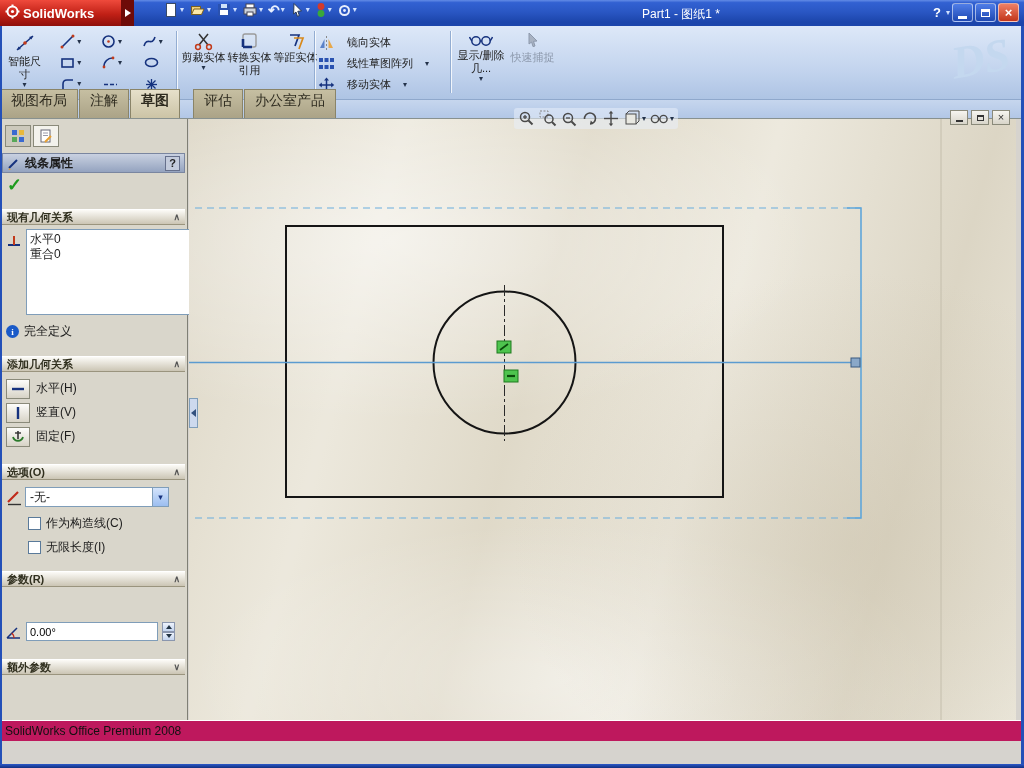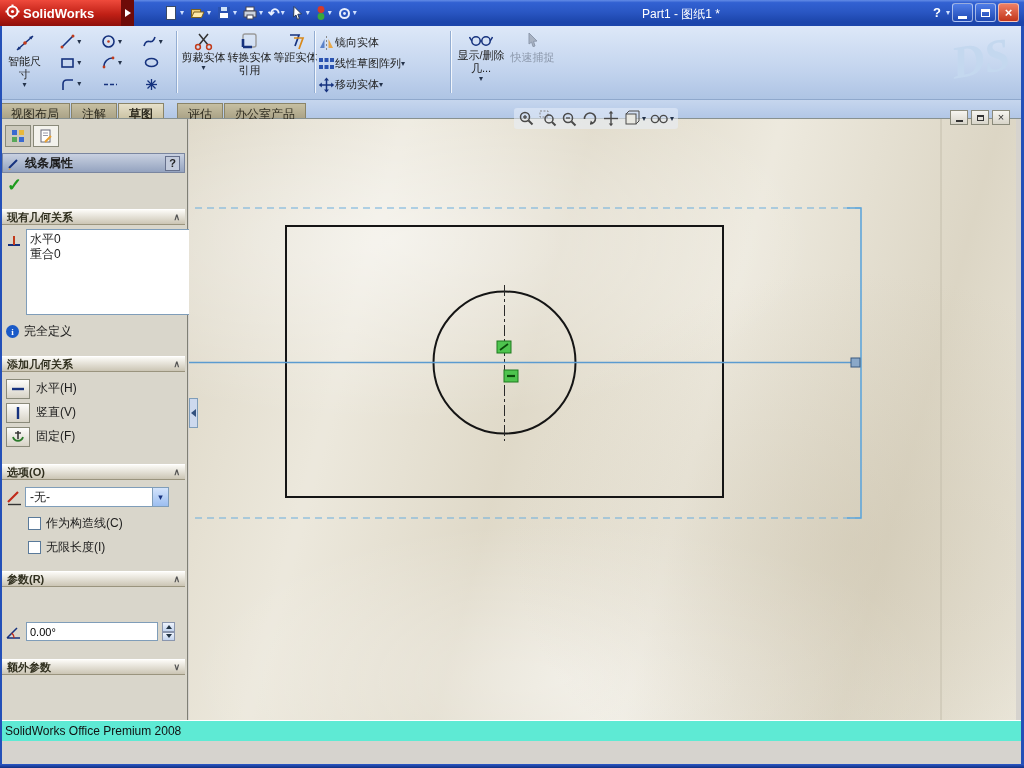--- a/index.html
+++ b/index.html
@@ -3,21 +3,21 @@
 <meta charset="utf-8">
 <style>
   * { margin:0; padding:0; box-sizing:border-box; }
   html,body { width:1024px; height:768px; overflow:hidden; }
   body { font-family:"Liberation Sans", sans-serif; background:#d6d3ce; }
   .win { position:relative; width:1024px; height:768px; background:#d6d3ce; }
 
   
   .titlebar { position:absolute; left:0; top:0; width:1024px; height:26px;
     background:linear-gradient(#638ce6 0%, #3261d2 10%, #2a57c4 45%, #1c45ab 85%, #1c45ab 100%);
-    display:flex; align-items:center; }
+    display:flex; align-items:flex-start; }
   .logo { position:relative; height:26px; width:134px; flex:0 0 auto;
     background:linear-gradient(#ef4a3c 0%, #c02016 55%, #8e0f0a 100%);
     display:flex; align-items:center; padding-left:5px; color:#fff; font-weight:bold; font-size:13px; }
   .logo .gear { margin-right:3px; }
   .logo-arrowbox { position:absolute; right:0; top:0; width:13px; height:26px; background:#6e0b08;
     display:flex; align-items:center; justify-content:center; }
   .logo-arrowbox .tri-r-w { width:0;height:0;border-top:4px solid transparent;border-bottom:4px solid transparent;border-left:6px solid #fff; }
   .qat { display:flex; align-items:center; margin-left:28px; gap:3px; }
   .qbtn { height:20px; display:flex; align-items:center; padding:0 1px; }
   .qbtn svg { display:block; }
@@ -40,28 +40,28 @@
   .vsep { position:absolute; top:5px; width:1px; height:62px; background:#93add2; box-shadow:1px 0 0 rgba(255,255,255,.8); }
   .btn-smart { position:absolute; left:3px; top:5px; width:43px; height:64px; display:flex; flex-direction:column;
     align-items:center; text-align:center; line-height:13px; }
   .tgrid { position:absolute; left:50px; top:5px; width:122px; height:64px; display:grid;
     grid-template-columns:repeat(3,1fr); grid-template-rows:repeat(3,1fr); }
   .tico { display:flex; align-items:center; justify-content:center; gap:1px; }
   .da { font-size:8px; color:#23324a; line-height:1; }
   .bigbtn { position:absolute; top:5px; width:45px; height:64px; display:flex; flex-direction:column;
     align-items:center; text-align:center; line-height:13px; }
   .bigbtn.disabled { color:#8d99ac;text-align:right; }
-  .rowbtn { position:absolute; left:318px; height:21px; display:flex; align-items:center; gap:0; white-space:nowrap; }
+  .rowbtn { position:absolute; left:318px; height:21px; display:flex; align-items:center; gap:12px; white-space:nowrap; }
   .ds-mark { position:absolute; right:14px; top:6px; font-family:"Liberation Serif", serif; font-style:italic;
     font-weight:bold; font-size:46px; color:#c4d8ef; transform:rotate(-10deg); user-select:none; }
 
   
   .tabbar { position:absolute; left:0; top:100px; width:1024px; height:19px;
     background:linear-gradient(#c6d6ee, #b2c7e6); border-bottom:1px solid #88918f; display:flex; align-items:flex-end; }
-  .tab { height:15px; padding:2px 10px 0; font-size:12px; color:#2f2c20;
+  .tab { height:29px; padding:2px 10px 0; font-size:14px; color:#2f2c20;
     background:linear-gradient(#c6bfa2, #aba387); border:1px solid #8a8468; border-bottom:none; margin-right:1px; }
   .tab.active { background:linear-gradient(#e6e0ca, #ccc4a6); font-weight:bold; }
   .tab.gap { margin-left:12px; }
 
   
   .pm { position:absolute; left:0; top:119px; width:188px; height:608px; background:#d9d6cb;
     border-right:1px solid #7f7f75; font-size:12px; color:#1c1c1c; }
   .pm-tabs { position:absolute; left:5px; top:6px; display:flex; }
   .pmtab { width:26px; height:22px; border:1px solid #8a8a7a; background:#ccc9bc;
     display:flex; align-items:center; justify-content:center; margin-right:2px; }
@@ -127,21 +127,21 @@
     border-top:1px solid #8a8a7a; display:flex; align-items:center; font-size:11px; }
   .nav { width:16px; height:14px; display:flex; align-items:center; justify-content:center; gap:1px; }
   .tri-l { width:0;height:0;border-top:4px solid transparent;border-bottom:4px solid transparent;border-right:6px solid #5a5a55; }
   .tri-r { width:0;height:0;border-top:4px solid transparent;border-bottom:4px solid transparent;border-left:6px solid #5a5a55; }
   .nbar { width:2px; height:8px; background:#5a5a55; }
   .sheettab { height:15px; margin-left:14px; padding:0 12px; background:#f5f3ec; border:1px solid #8a8a7a;
     border-bottom:none; display:flex; align-items:center; font-size:11px; color:#111; }
   .addsheet { margin-left:4px; width:20px; height:15px; display:flex; align-items:center; justify-content:center; }
 
   
-  .statusbar { position:absolute; left:0; top:720px; width:1024px; height:21px; background:#5eead4;
+  .statusbar { position:absolute; left:0; top:720px; width:1024px; height:21px; background:#be185d;
     border-top:1px solid #fff; display:flex; align-items:center; font-size:12px; color:#111; }
   .product { margin-left:5px; }
   .sb-right { margin-left:auto; display:flex; align-items:center; height:100%; }
   .sbsep { width:2px; height:15px; border-left:1px solid #9a9689; border-right:1px solid #fff; margin:0 7px; }
   .sbseg { white-space:nowrap; }
 
   .frame-left { position:absolute; left:0; top:26px; width:2px; height:738px; background:#2450b8; z-index:9; }
   .frame-right { position:absolute; right:0; top:26px; width:3px; height:738px; background:#2450b8; z-index:9; }
   .taskbar-sliver { position:absolute; left:0; top:764px; width:1024px; height:4px;
     background:linear-gradient(#2c58c8, #122f80); z-index:10; }

